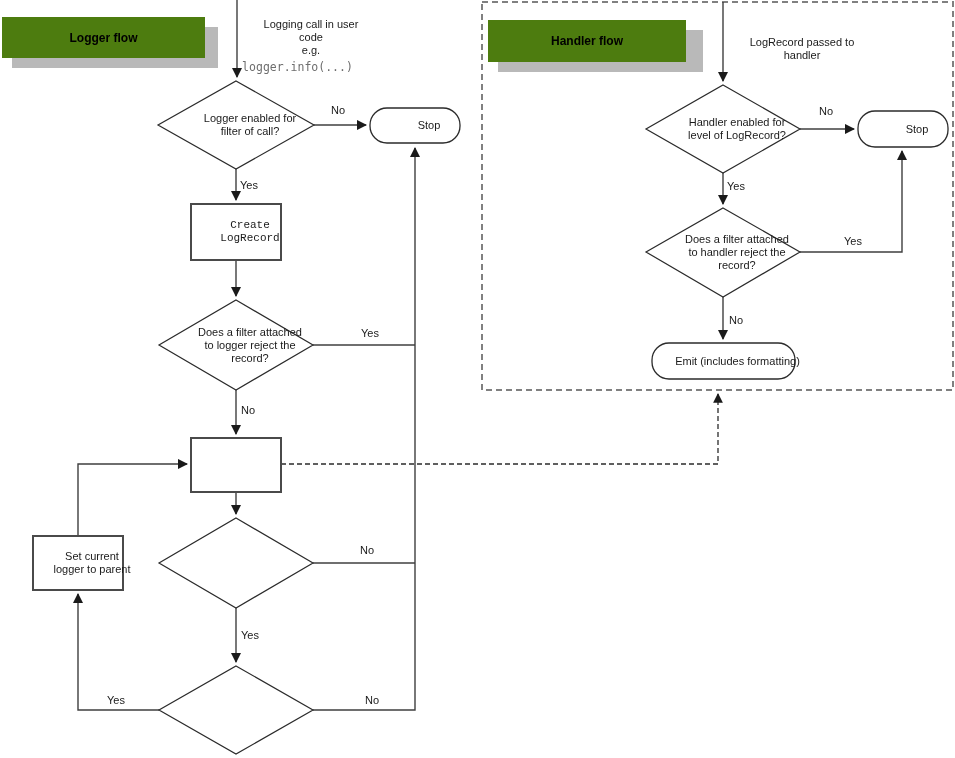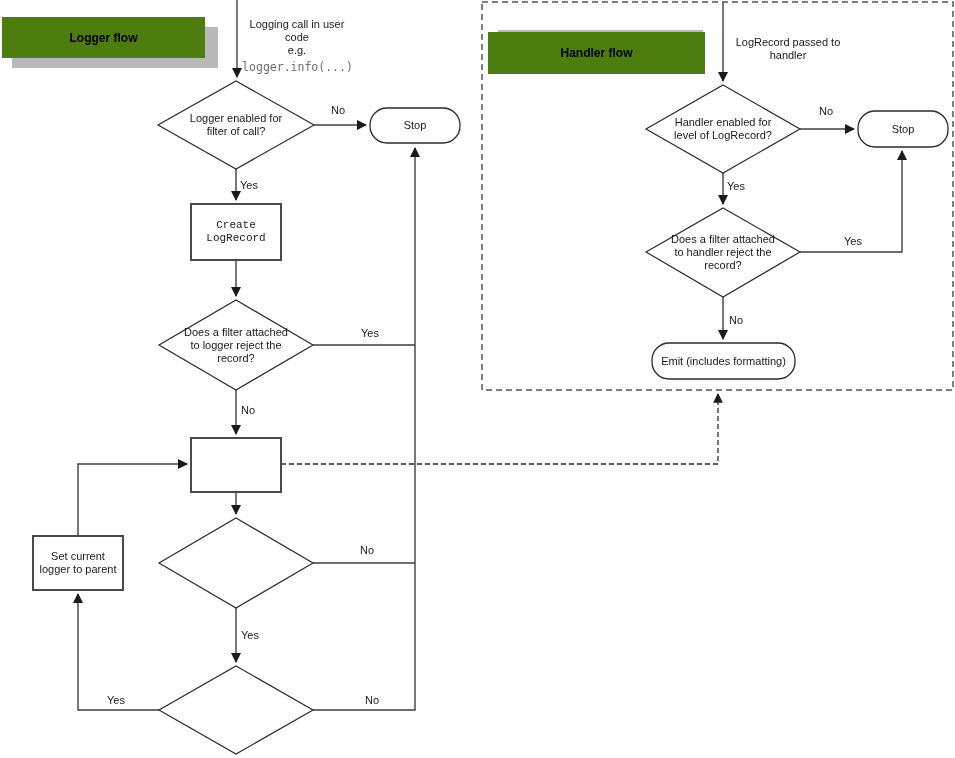--- a/index.html
+++ b/index.html
@@ -1,20 +1,20 @@
 <!DOCTYPE html>
 <html><head>
 <meta charset="utf-8">
 <style>
   html,body{margin:0;padding:0;background:#ffffff;}
   #canvas{position:relative;width:955px;height:758px;background:#ffffff;overflow:hidden;
           font-family:"Liberation Sans", sans-serif;color:#1a1a1a;}
   #wires{position:absolute;left:0;top:0;width:955px;height:758px;}
   .txt{position:absolute;display:flex;align-items:center;justify-content:center;
-       text-align:center;font-size:11px;line-height:13px;white-space:pre-line;}
+       text-align:center;font-size:11px;line-height:13px;white-space:pre-line;padding-left:14px;}
   .lbl{position:absolute;font-size:11px;line-height:13px;white-space:pre;}
   .lbl.c{text-align:center;}
   .code{position:absolute;font-family:"DejaVu Sans Mono","Liberation Mono",monospace;
         font-size:11.5px;color:#6e6e6e;text-align:center;white-space:pre;}
   .note{position:absolute;background:#4d7c0f;display:flex;align-items:center;justify-content:center;
         font-size:12px;font-weight:bold;color:#000;}
   .note-shadow{position:absolute;background:#b9b9b9;}
 </style>
 </head>
 <body>
@@ -64,21 +64,21 @@
     <polygon points="723,208 800,252 723,297 646,252" fill="#ffffff" stroke="#2b2b2b" stroke-width="1.2"></polygon>
     <rect x="652" y="343" width="143" height="36" rx="17" ry="17" fill="#ffffff" stroke="#2b2b2b" stroke-width="1.3"></rect>
   </svg>
 
   <div class="note-shadow" style="left:12px;top:27px;width:206px;height:41px;"></div>
   <div class="note" style="left:2px;top:17px;width:203px;height:41px;">
     <span>Logger flow</span>
   </div>
 
   <div class="note-shadow" style="left:498px;top:30px;width:205px;height:42px;"></div>
-  <div class="note" style="left:488px;top:20px;width:217px;height:42px;margin-top:12px;">
+  <div class="note" style="left:488px;top:20px;width:198px;height:42px;">
     <span>Handler flow</span>
   </div>
 
   <div class="txt" style="left:238px;top:14px;width:118px;height:46px;">Logging call in user
 code
 e.g.</div>
   <div class="code" style="left:230px;top:60px;width:135px;">logger.info(...)</div>
 
   <div class="txt" style="left:158px;top:81px;width:156px;height:88px;">Logger enabled for
 filter of call?</div>

